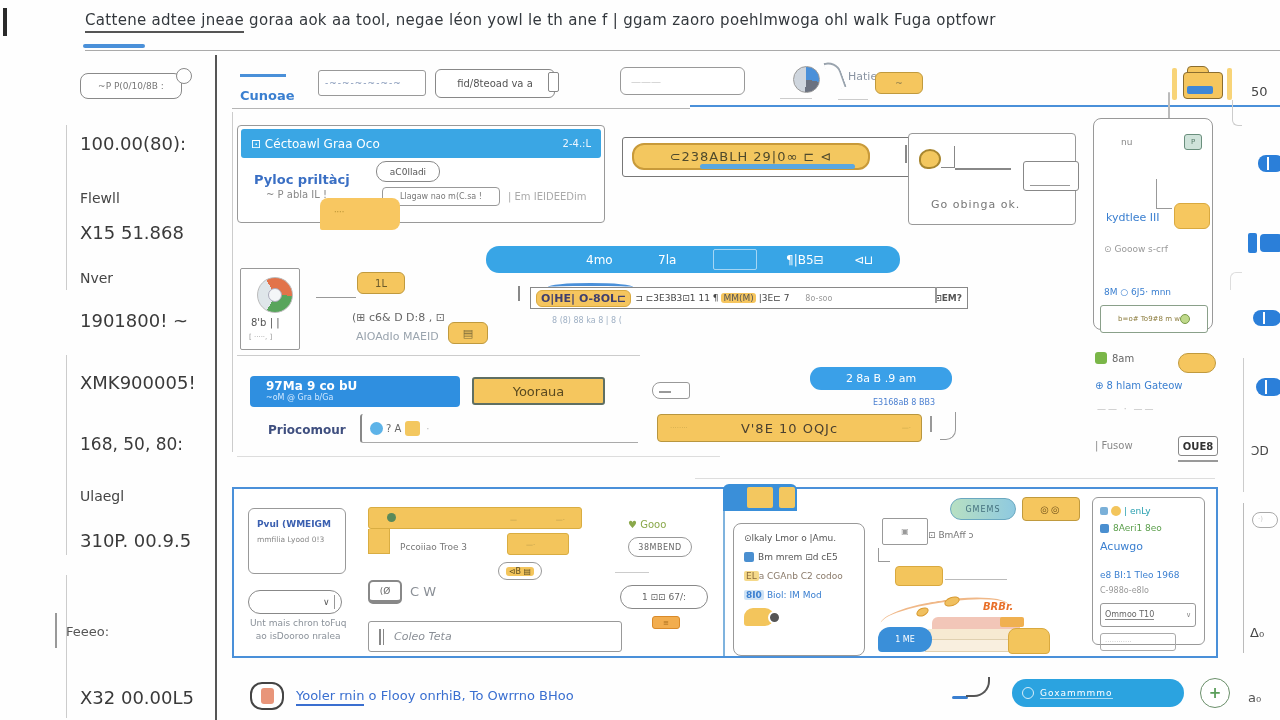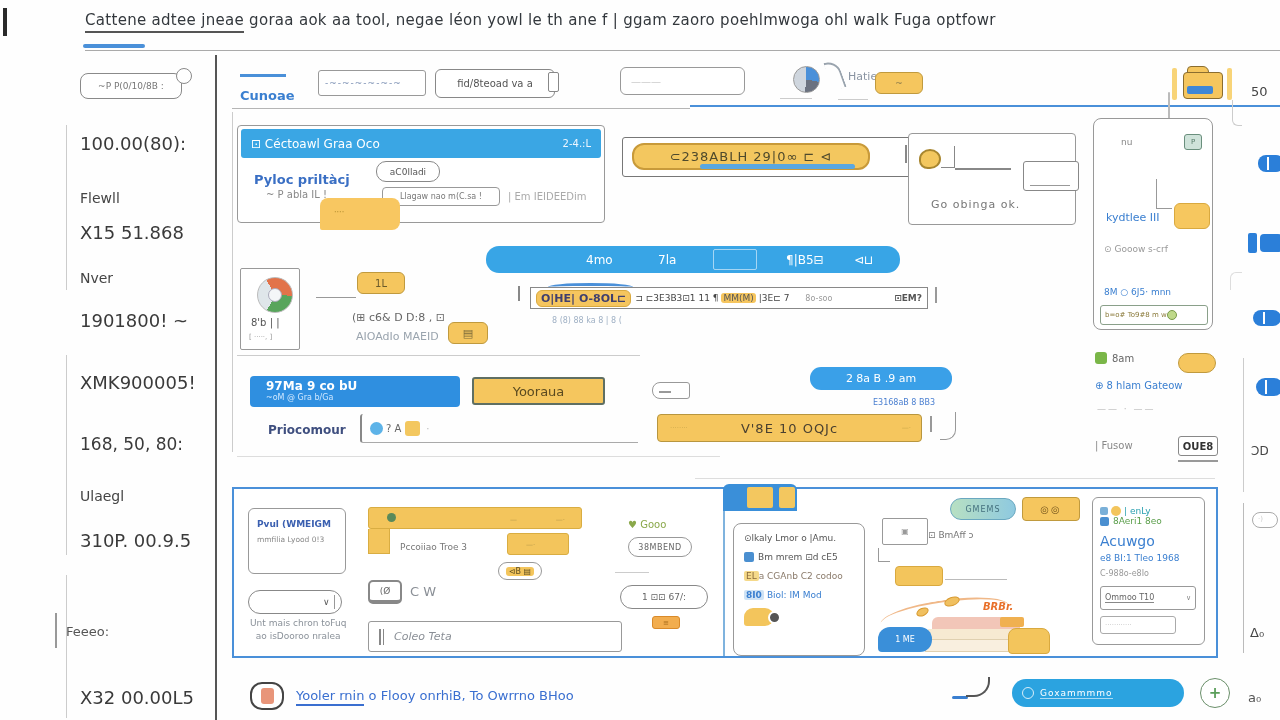--- a/index.html
+++ b/index.html
@@ -127,21 +127,21 @@
   <div class="s" style="left:1093px;top:118px;width:120px;height:212px;border:1.5px solid #999;border-radius:8px;background:#fff">
     <span class="s txt" style="left:27px;top:18px;font-size:9px;color:#888">nu</span>
     <div class="s center" style="left:90px;top:15px;width:18px;height:16px;background:#cfe3da;border:1.5px solid #6a8f7d;border-radius:3px">
         <span style="font-size:7px;color:#547a68">P</span>
       </div>
     <div class="s" style="left:62px;top:60px;width:16px;height:30px;border-left:1.5px solid #999;border-bottom:1.5px solid #999"></div>
     <div class="s" style="left:80px;top:84px;width:36px;height:26px;background:#f6c75f;border:1px solid #d9a93f;border-radius:6px"></div>
     <div class="s txt" style="left:12px;top:92px;font-size:11px;color:#3a7fd0">kydtlee III</div>
     <div class="s txt" style="left:10px;top:125px;font-size:9px;color:#999">⊙ Gooow s-crf</div>
     <div class="s txt" style="left:10px;top:168px;font-size:9px;color:#3a7fd0">8M ○ 6J5· mnn</div>
-    <div class="s vctr" style="left:6px;top:186px;width:108px;height:20px;border:1.5px solid #8aa08a;border-radius:3px;background:#fff;padding:0 4px;justify-content:flex-start">
+    <div class="s vctr" style="left:6px;top:186px;width:108px;height:28px;border:1.5px solid #8aa08a;border-radius:3px;background:#fff;padding:0 4px;justify-content:center">
       <span class="txt" style="font-size:7px;color:#8a7a3a">b=o# To9#8 m w</span>
       <span style="width:10px;height:10px;border-radius:50%;background:#bfd98a;border:1px solid #7a9a4a;display:inline-block"></span>
     </div>
   </div>
 
   <div class="s vctr" style="left:1095px;top:352px">
     <span style="width:12px;height:12px;background:#7ab648;border-radius:3px;display:inline-block;margin-right:5px"></span>
     <span class="txt" style="font-size:10px;color:#666">8am</span>
   </div>
   <div class="s yellow" style="left:1178px;top:353px;width:38px;height:20px;border-radius:10px"></div>
@@ -156,21 +156,21 @@
   <div class="s vctr" style="left:486px;top:246px;width:414px;height:27px;background:#38a5e6;border-radius:13px;color:#fff">
     <span class="txt" style="position:absolute;left:100px;font-size:12px">4mo</span>
     <span class="txt" style="position:absolute;left:172px;font-size:12px">7la</span>
     <span class="txt" style="position:absolute;left:300px;font-size:12px">¶|B5⊟</span>
     <span class="txt" style="position:absolute;left:368px;font-size:12px">⊲⊔</span>
     <span style="position:absolute;left:227px;top:3px;width:44px;height:21px;border:1px solid rgba(255,255,255,.55);border-radius:2px"></span>
   </div>
 
   <div class="s" style="left:548px;top:283px;width:85px;height:8px;border-top:3px solid #4a90d9;border-radius:50%"></div>
   <div class="s" style="left:518px;top:286px;width:2px;height:15px;background:#888"></div>
-  <div class="s vctr" style="left:530px;top:287px;width:398px;height:22px;border:1.5px solid #888;background:#fff;padding:0 5px">
+  <div class="s vctr" style="left:530px;top:287px;width:438px;height:22px;border:1.5px solid #888;background:#fff;padding:0 5px">
     <span class="txt" style="font-size:11px;font-weight:bold;color:#3f3f6e;background:#f5c55e;border:1px solid #d9a93f;border-radius:6px;padding:1px 4px">O|HE| O-8OL⊏</span>
     <span class="txt" style="font-size:9px;color:#444;margin-left:4px">⊐ ⊏3E3B3⊡1 11 ¶</span>
     <span class="txt" style="font-size:9px;color:#555;background:#f5c55e;border-radius:3px;padding:0 2px;margin-left:3px">MM(M)</span>
     <span class="txt" style="font-size:9px;color:#444;margin-left:3px">|3E⊏ 7</span>
     <span class="txt" style="font-size:8px;color:#999;margin-left:16px">8o-soo</span>
     <span class="txt" style="font-size:9px;color:#555;font-weight:bold;margin-left:auto">⊡EM?</span>
   </div>
   <div class="s" style="left:935px;top:287px;width:2px;height:16px;background:#999"></div>
   <div class="s txt" style="left:552px;top:316px;font-size:8px;color:#9fb0c4">8 (8) 88 ka 8 | 8 (</div>
 
@@ -317,30 +317,30 @@
   <div class="s" style="left:932px;top:617px;width:88px;height:12px;background:#f2c6b8;border-radius:6px 6px 0 0"></div>
   <div class="s" style="left:928px;top:629px;width:112px;height:10px;background:#f7ead2"></div>
   <div class="s" style="left:925px;top:639px;width:120px;height:13px;background:#f9efdf;border:1px solid #e0d0b0"></div>
   <div class="s" style="left:1000px;top:617px;width:24px;height:10px;background:#f0b050;border-radius:2px"></div>
   <div class="s center" style="left:878px;top:627px;width:54px;height:25px;background:#3a8fd9;border-radius:12px 12px 12px 4px">
     <span class="txt" style="font-size:8px;color:#fff">1 ME</span>
   </div>
   <div class="s" style="left:1008px;top:628px;width:42px;height:26px;background:#f3c55c;border:1px solid #d9a93f;border-radius:8px 8px 4px 4px"></div>
 
   <div class="s" style="left:1092px;top:497px;width:113px;height:148px;border:1.5px solid #999;border-radius:6px;background:#fff;padding:8px 0 0 7px">
-    <div class="vctr" style="">
+    <div class="vctr" style="margin-bottom:7px">
       <span style="width:8px;height:8px;background:#7ab0d8;border-radius:2px;display:inline-block;margin-right:3px"></span>
       <span style="width:10px;height:10px;background:#f3c55c;border-radius:50%;display:inline-block;margin-right:3px"></span>
       <span class="txt" style="font-size:9px;color:#2aa0b0">| enLy</span>
     </div>
     <div class="vctr" style="margin-bottom:7px">
       <span style="width:9px;height:9px;background:#4a8fd0;border-radius:2px;display:inline-block;margin-right:4px"></span>
       <span class="txt" style="font-size:9px;color:#5a9e4a">8Aeri1 8eo</span>
     </div>
-    <div class="txt" style="font-size:14px;color:#3a7fd0;margin-bottom:4px">Acuwgo</div>
+    <div class="txt" style="font-size:11px;color:#3a7fd0;margin-bottom:17px">Acuwgo</div>
     <div class="txt" style="font-size:9px;color:#3a7fd0;margin-bottom:6px">e8 BI:1 Tleo 1968</div>
     <div class="txt" style="font-size:8px;color:#999;margin-bottom:8px">C-988o-e8Io</div>
     <div class="vctr" style="width:96px;height:24px;border:1px solid #999;border-radius:3px;padding:0 4px;justify-content:space-between">
       <span class="txt" style="font-size:8px;color:#666;border-bottom:1px solid #888">Ommoo T10</span>
       <span style="font-size:7px;color:#888">∨</span>
     </div>
     <div class="vctr" style="width:76px;height:18px;border:1px solid #aaa;border-radius:3px;margin-top:6px;padding-left:4px">
       <span class="txt" style="font-size:7px;color:#bbb">············</span>
     </div>
   </div>

